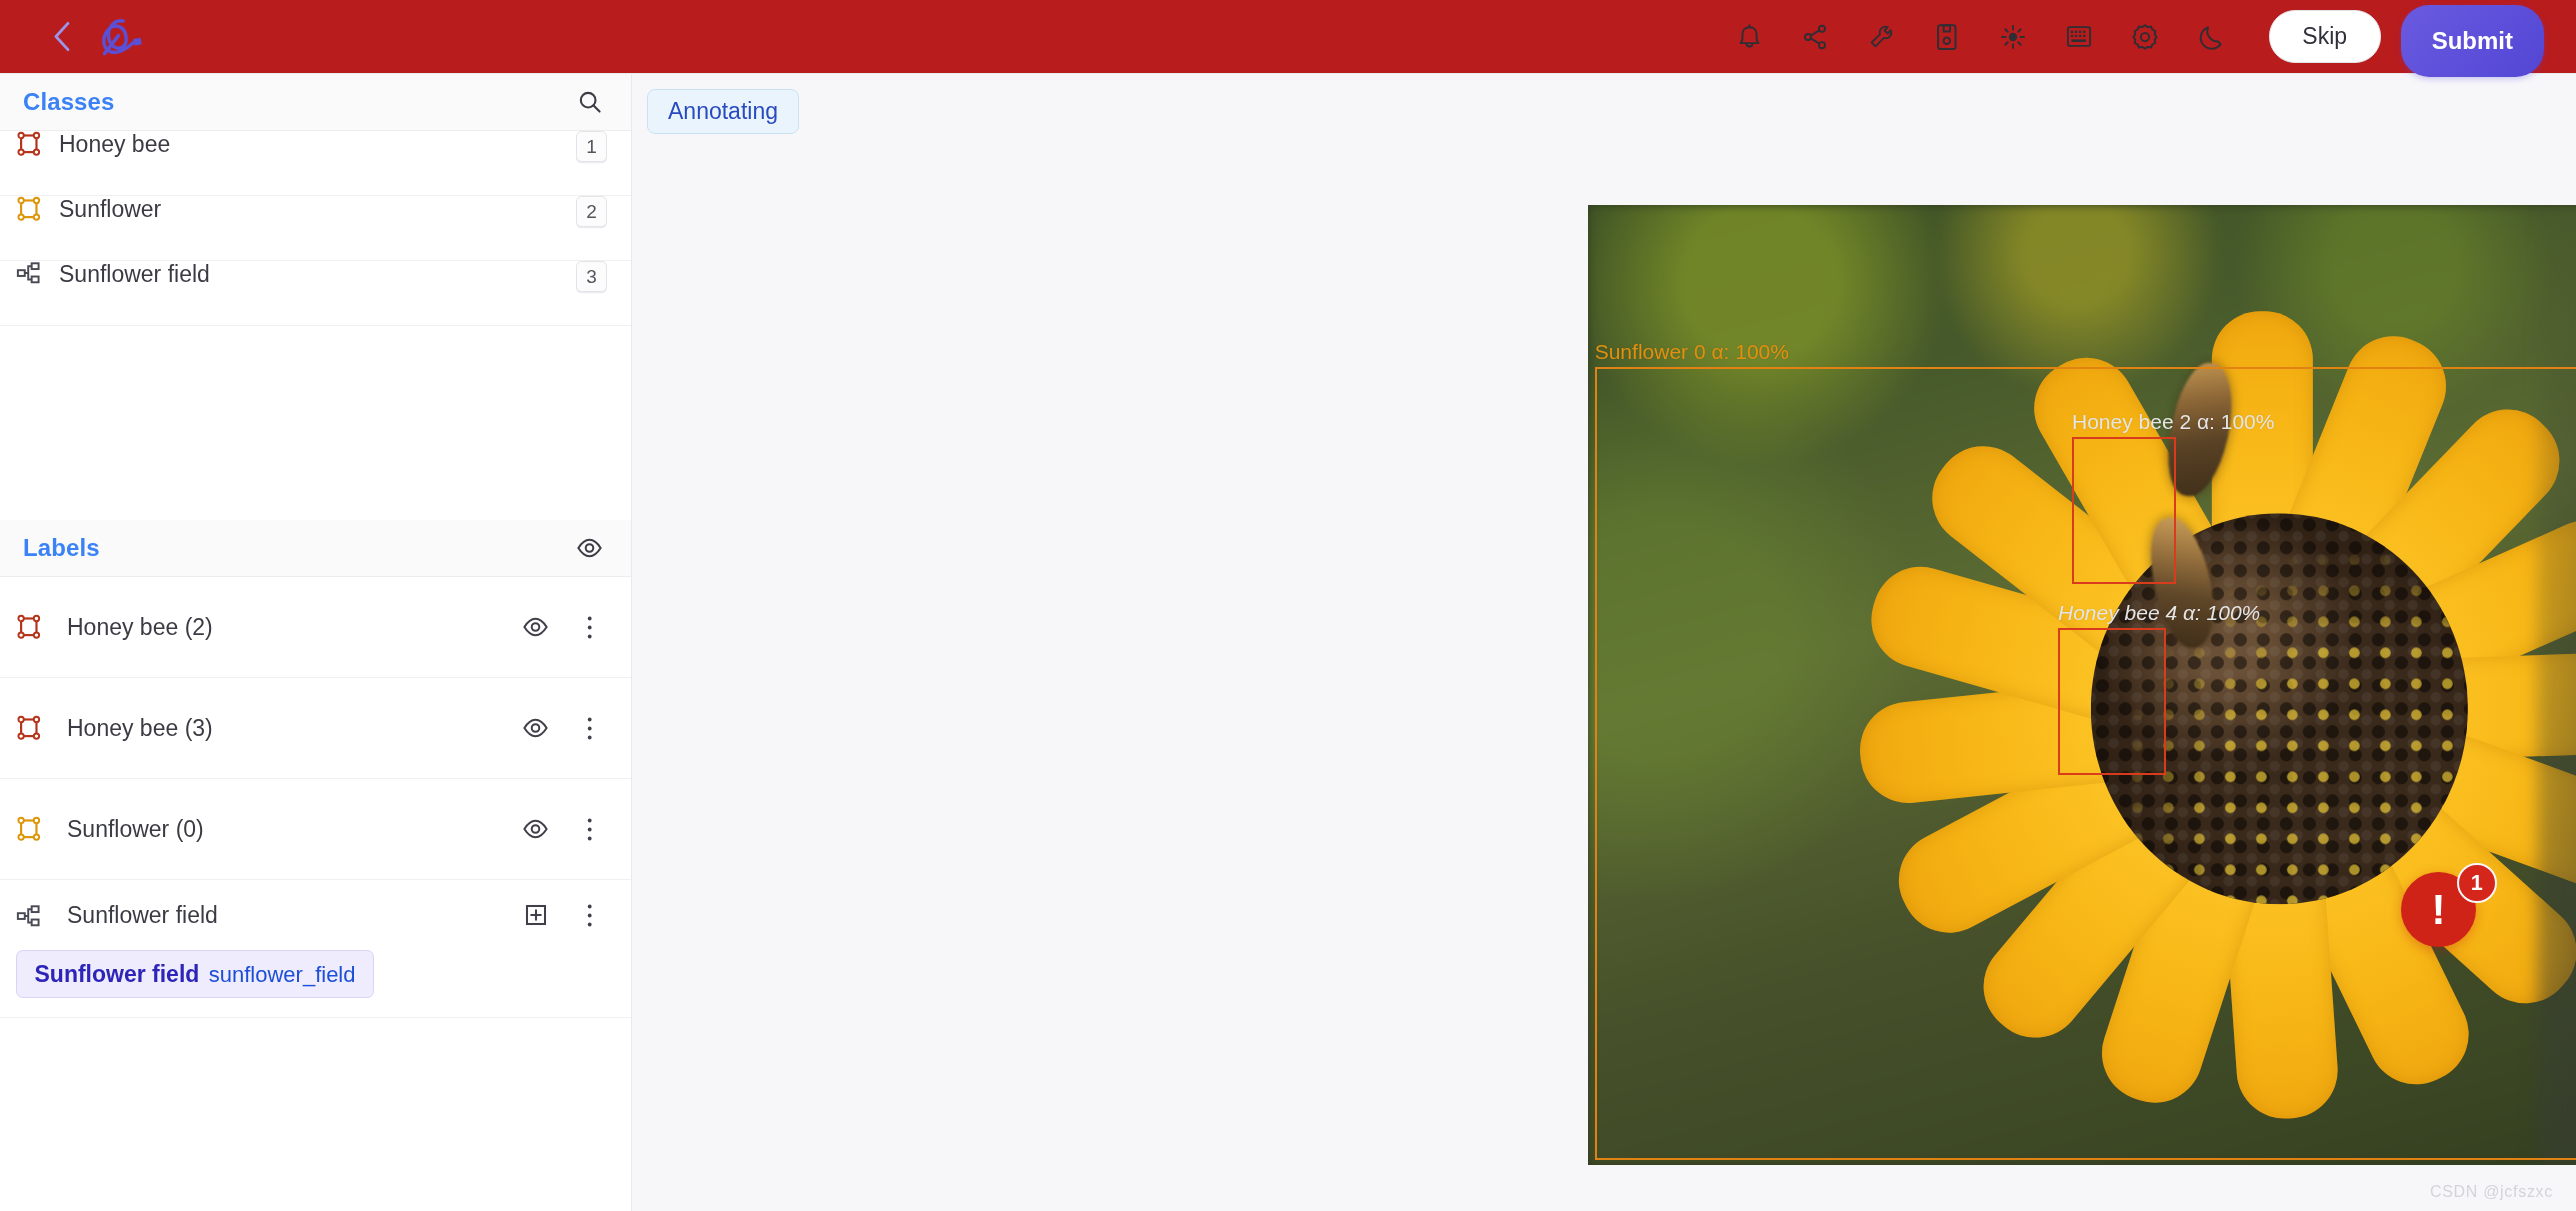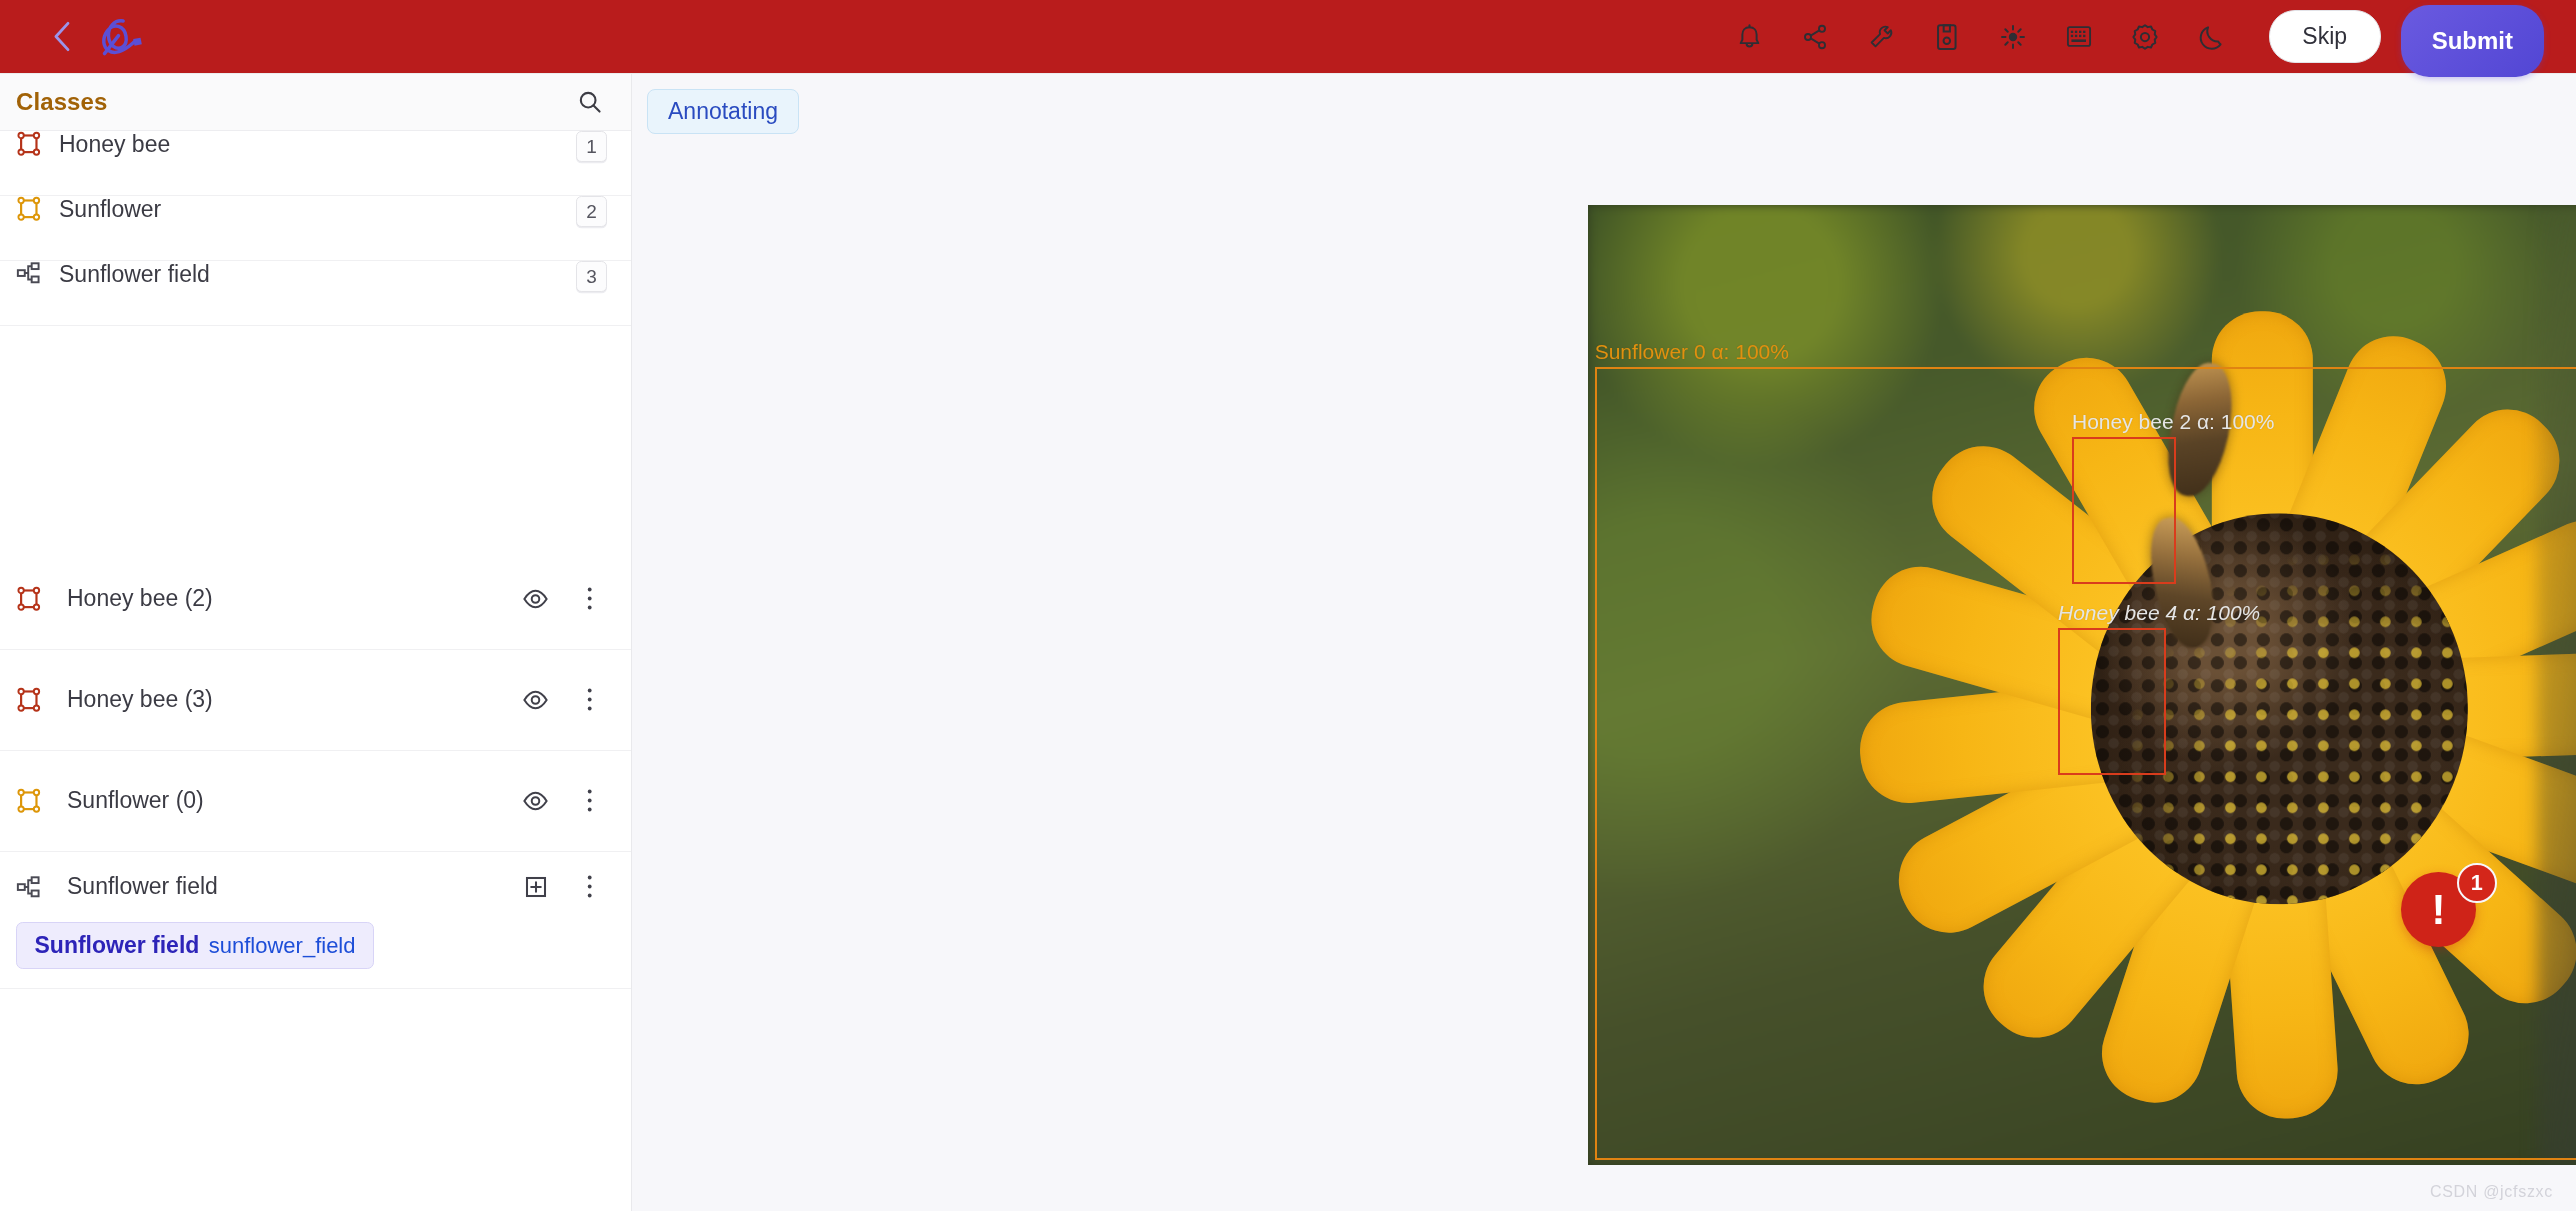--- a/index.html
+++ b/index.html
@@ -61,21 +61,21 @@
     display: flex; flex-direction: column;
     min-height: 0;
   }
   .panel-header {
     height: 57px; flex: 0 0 57px;
     display: flex; align-items: center;
     padding: 0 24px 0 16px;
     background: #fafafb;
     border-bottom: 0.7px solid #ededf0;
   }
-  .panel-title { font-size: 24px; font-weight: bold; color: #a16207; letter-spacing: 0.1px; }
+  .panel-title { font-size: 24px; font-weight: bold; color: #3b82f6; letter-spacing: 0.1px; margin-left: 7px; }
   .panel-header .spacer { flex: 1 1 auto; }
   .panel-act { width: 35px; height: 35px; display: flex; align-items: center; justify-content: center; cursor: pointer; color: #3c3c44; }
 
   .class-list { flex: 0 0 auto; }
   .class-row {
     height: 65px; display: flex; align-items: flex-start;
     padding: 0 24px 1px 16px;
     border-bottom: 0.7px solid #f0f0f2; cursor: pointer;
   }
   .class-ico { width: 35px; flex: 0 0 35px; display: flex; align-items: center; justify-content: flex-start; }
@@ -401,20 +401,32 @@
               </svg>
           </span>
           <span class="class-name">Sunflower field</span>
           <span class="kbd">3</span>
         </div>
       </div>
 
       <div class="class-filler"></div>
 
       <div class="labels-section">
+        <div class="panel-header">
+          <span class="panel-title">Labels</span>
+          <span class="spacer"></span>
+          <span class="panel-act">
+            <span>
+              <svg width="27" height="20" viewBox="0 0 24 18">
+                  <path d="M2 9 C5.5 3.4 9 1.6 12 1.6 S18.5 3.4 22 9 C18.5 14.6 15 16.4 12 16.4 S5.5 14.6 2 9 Z" fill="none" stroke="#3c3c44" stroke-width="1.8"></path>
+                  <circle cx="12" cy="9" r="3.4" fill="none" stroke="#3c3c44" stroke-width="1.8"></circle>
+                </svg>
+            </span>
+          </span>
+        </div>
 
         <div class="label-row">
           <span class="label-ico">
             <svg width="25.6" height="25.6" viewBox="0 0 20 20">
                 <rect x="4" y="3.5" width="12" height="13" fill="none" stroke="#b53319" stroke-width="1.7"></rect>
                 <g fill="#fff" stroke="#b53319" stroke-width="1.5">
                   <circle cx="4" cy="3.5" r="2.1"></circle>
                   <circle cx="16" cy="3.5" r="2.1"></circle>
                   <circle cx="4" cy="16.5" r="2.1"></circle>
                   <circle cx="16" cy="16.5" r="2.1"></circle>

